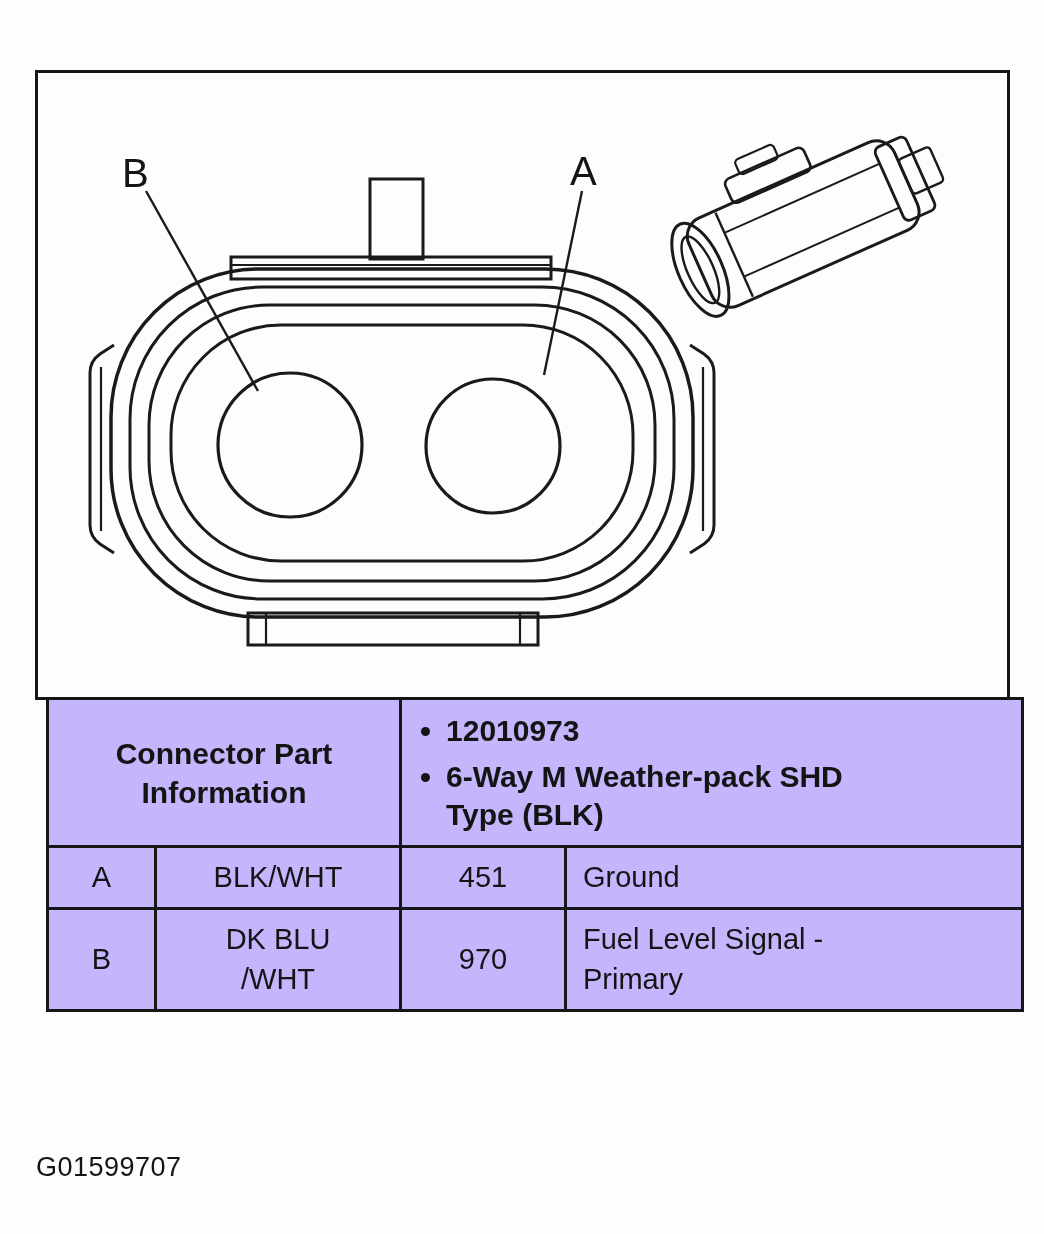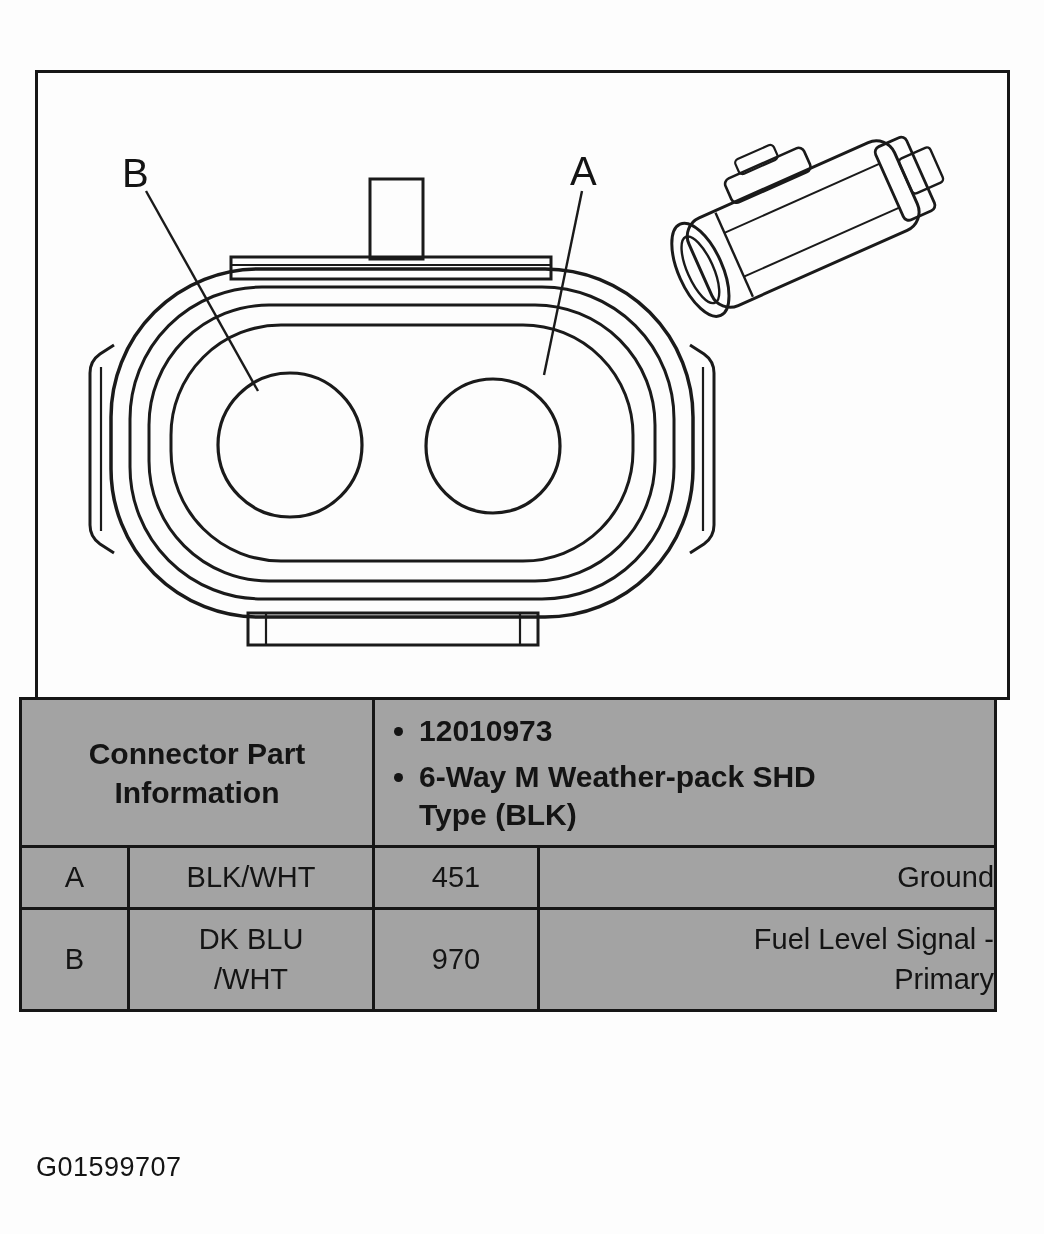--- a/index.html
+++ b/index.html
@@ -14,40 +14,40 @@
 
   .diagram-box {
     position: absolute; left: 35px; top: 70px;
     width: 975px; height: 630px;
     border: 3px solid #161616;
     background: #fdfdfd;
   }
   .diagram-box svg { display: block; width: 100%; height: 100%; }
 
   table.conn {
-    position: absolute; left: 19px; top: 697px;
+    position: absolute; left: 46px; top: 697px;
     width: 975px;
     border-collapse: collapse; table-layout: fixed;
-    background: #a3a3a3;
+    background: #c4b5fd;
   }
   table.conn td { border: 3px solid #161616; padding: 0; vertical-align: middle; }
 
   .part-label {
     text-align: center; font-weight: bold; font-size: 30px; line-height: 1.3;
     padding: 0 18px;
   }
   .part-bullets ul { margin: 4px; width: 505px; }
   .part-bullets li { font-weight: bold; font-size: 30px; line-height: 1.25; margin: 9px 0; }
 
   .hdr {
     font-weight: bold; font-size: 30px; text-align: center;
     white-space: pre-line; line-height: 1.2;
   }
   .cell { font-size: 29px; text-align: center; white-space: pre-line; line-height: 1.35; }
-  .cell.fn { text-align: right; padding-left: 16px; }
+  .cell.fn { text-align: left; padding-left: 16px; }
 
   .footer-id {
     position: absolute; left: 36px; top: 1152px;
     font-size: 27px; letter-spacing: 0.5px;
   }
 
   .ln { stroke: #1a1a1a; fill: none; }
 </style>
 </head>
 <body>

